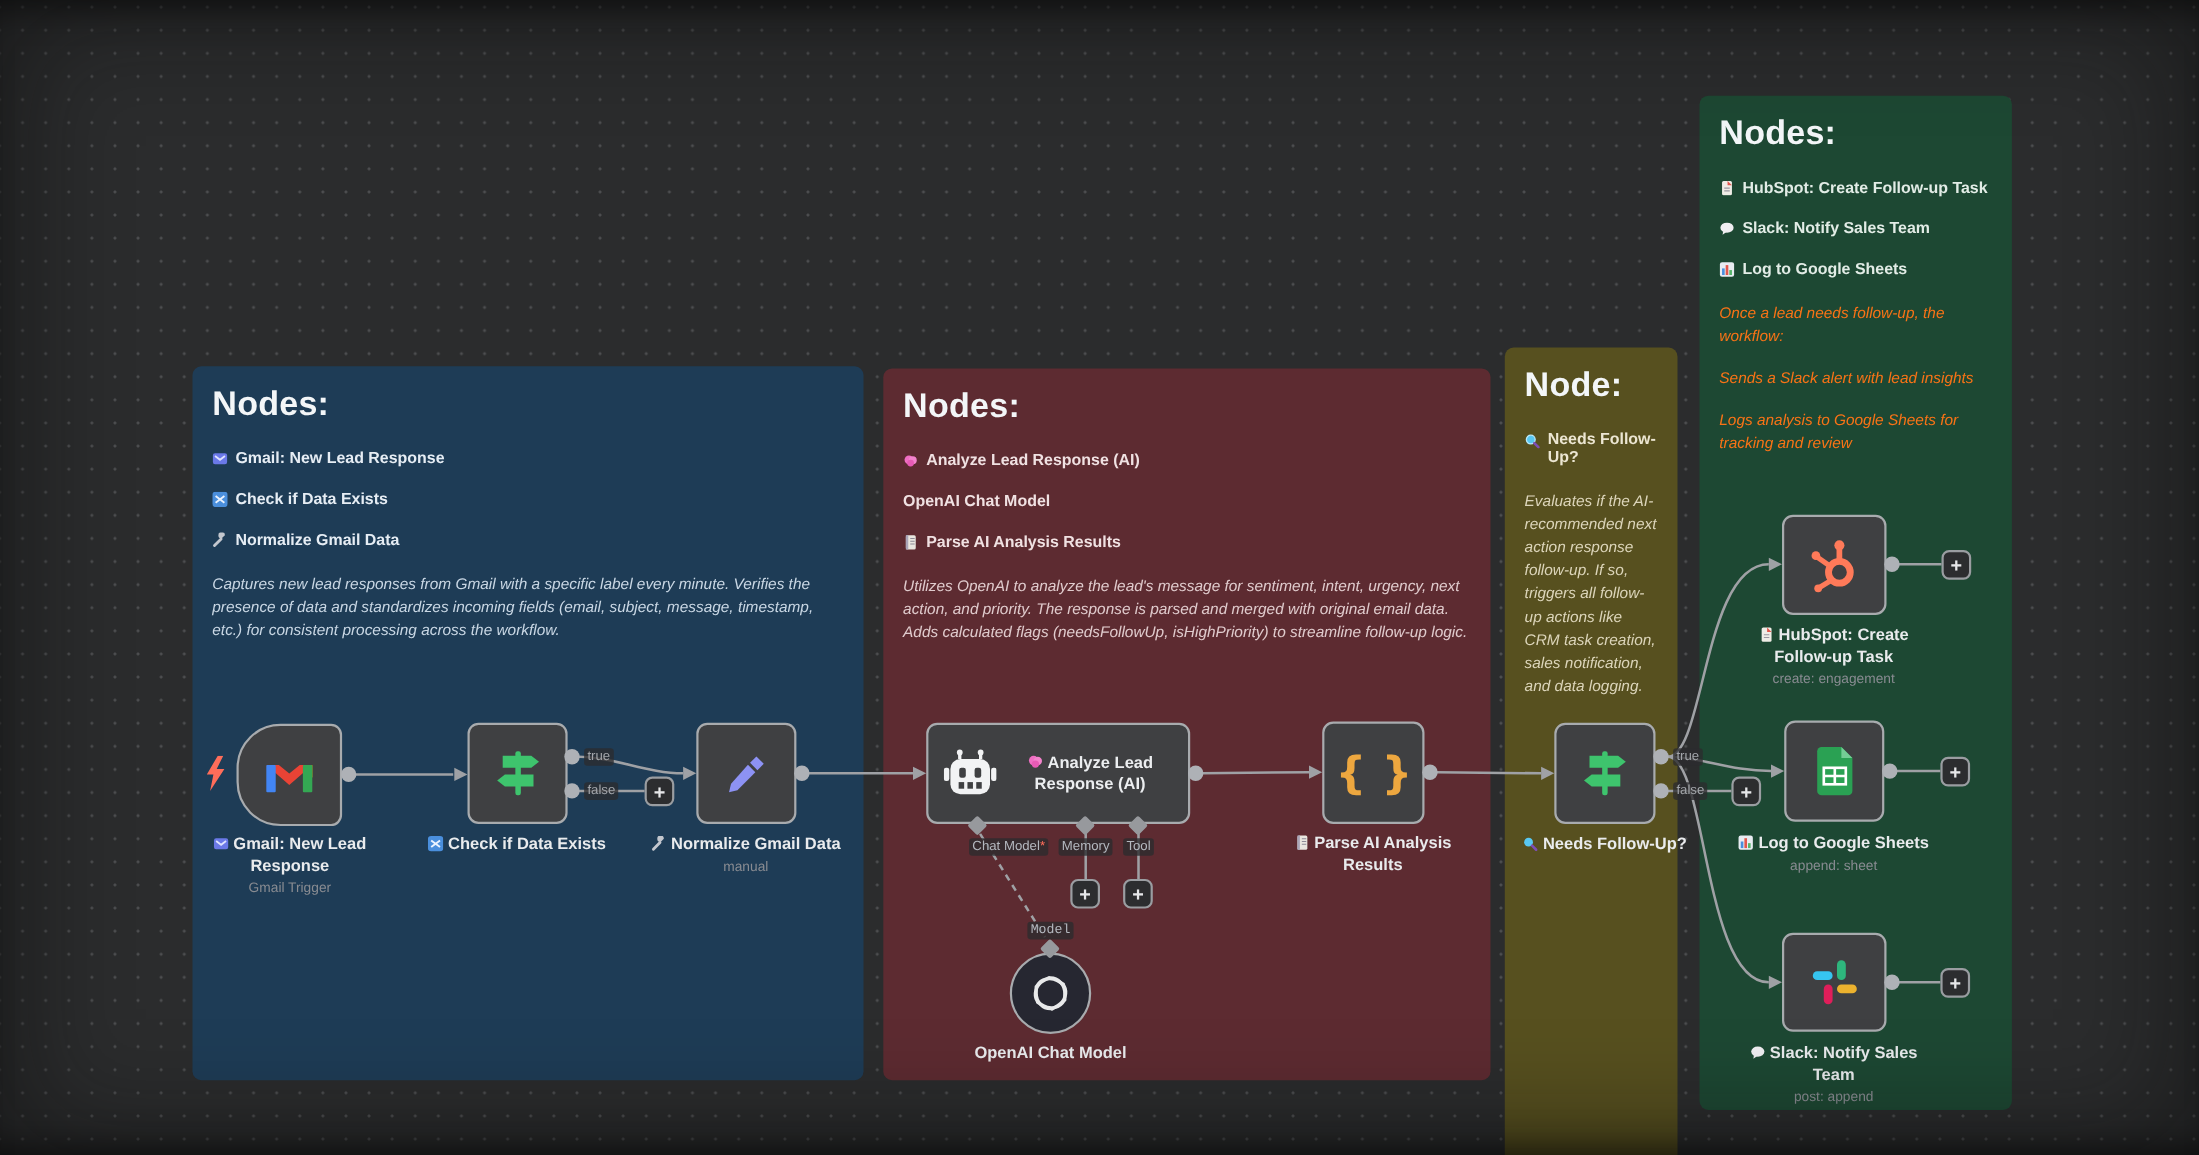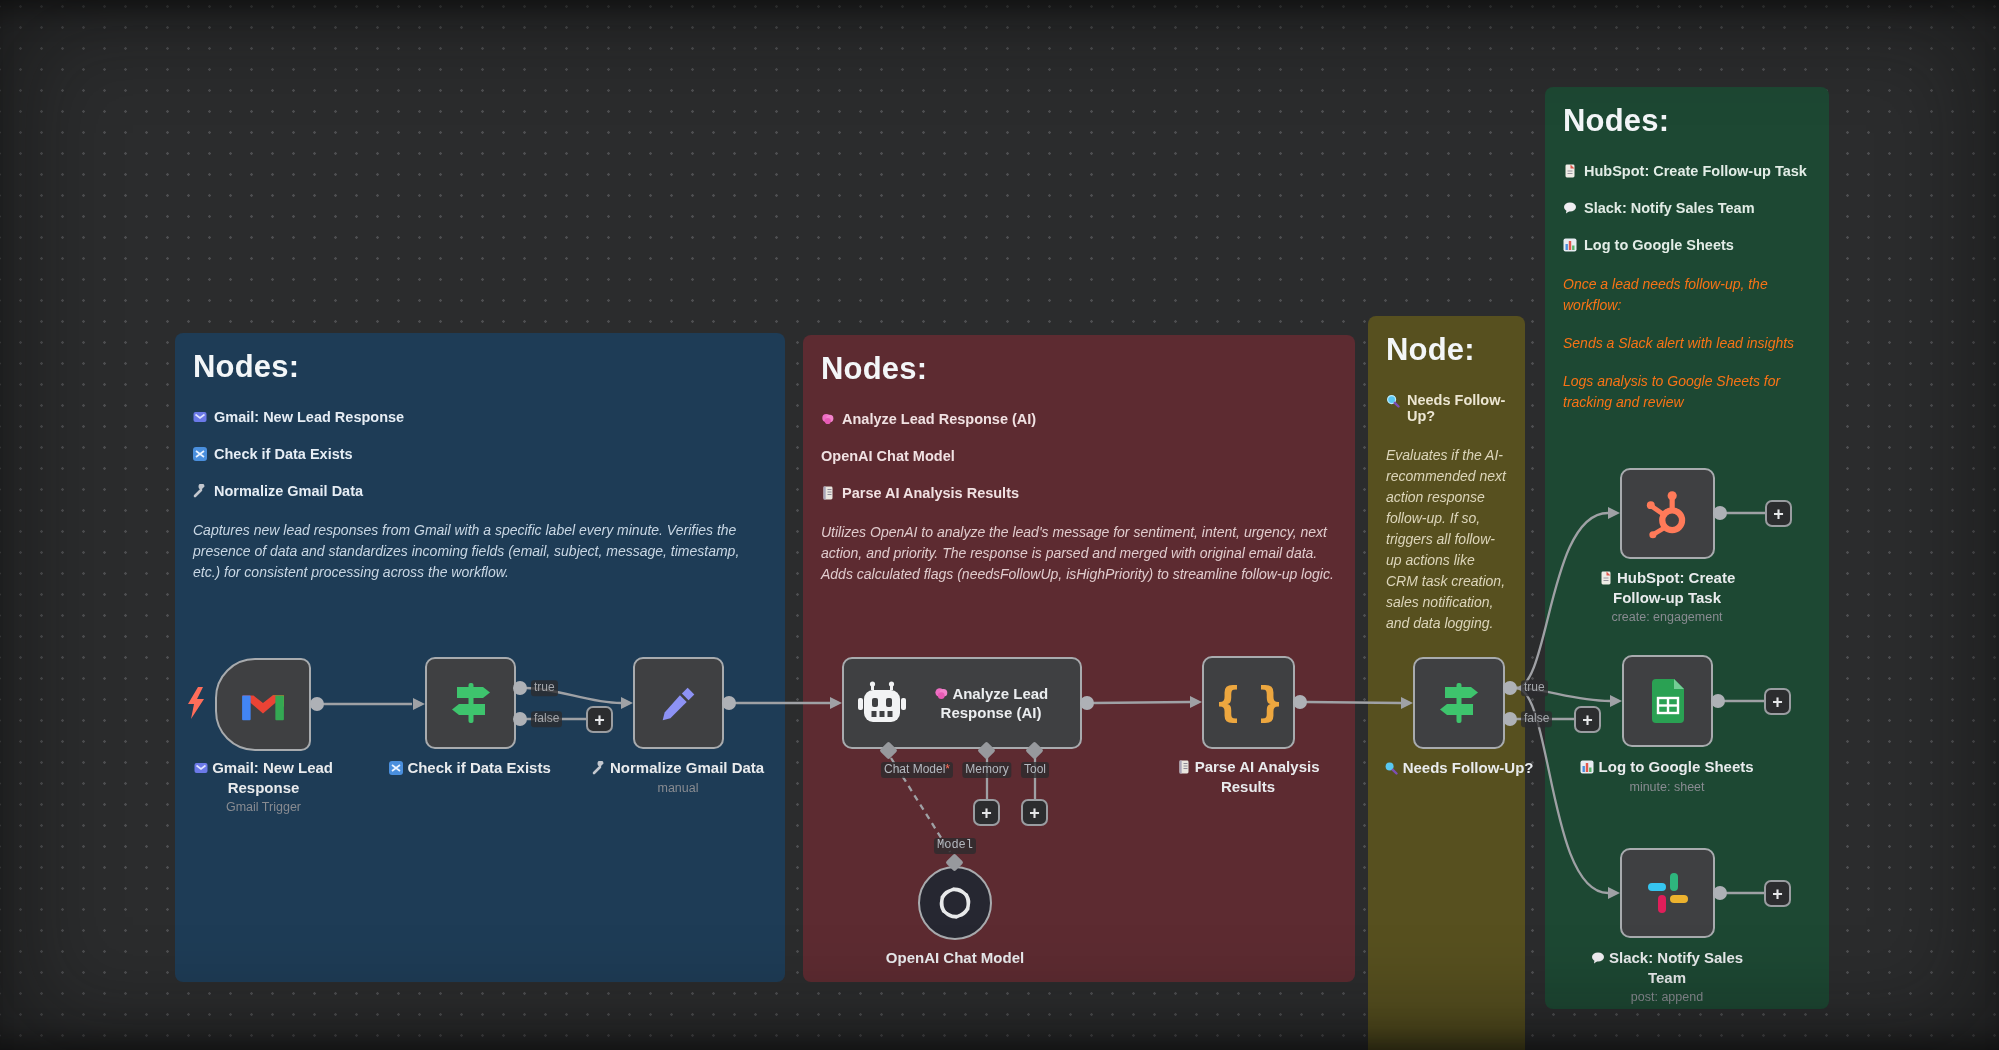--- a/index.html
+++ b/index.html
@@ -371,21 +371,21 @@
   </div>
   <div class="out-dot" style="left:1711px;top:694px;"></div>
   <div class="plus-btn" style="left:1764px;top:688px;">+</div>
   <div class="nlabel-box" style="left:1572px;top:757px;width:190px;">
     <div class="nlabel"><svg class="mini" width="14" height="14" viewBox="0 0 14 14">
           <rect x="0.5" y="0.5" width="13" height="13" rx="2" fill="#e8ecf2"></rect>
           <rect x="2.5" y="6" width="2.4" height="6" fill="#4a8fdd"></rect>
           <rect x="5.8" y="3" width="2.4" height="9" fill="#e2574c"></rect>
           <rect x="9.1" y="7.5" width="2.4" height="4.5" fill="#57b56a"></rect>
         </svg> <span>Log to Google Sheets</span></div>
-    <div class="nsub">minute: sheet</div>
+    <div class="nsub">append: sheet</div>
   </div>
 
   <div class="node node-slack">
     <svg width="48" height="48" viewBox="0 0 48 48">
       <rect x="26" y="4" width="8" height="18" rx="4" fill="#2eb67d"></rect>
       <rect x="4" y="14" width="18" height="8" rx="4" fill="#36c5f0"></rect>
       <rect x="14" y="26" width="8" height="18" rx="4" fill="#e01e5a"></rect>
       <rect x="26" y="26" width="18" height="8" rx="4" fill="#ecb22e"></rect>
     </svg>
   </div>

